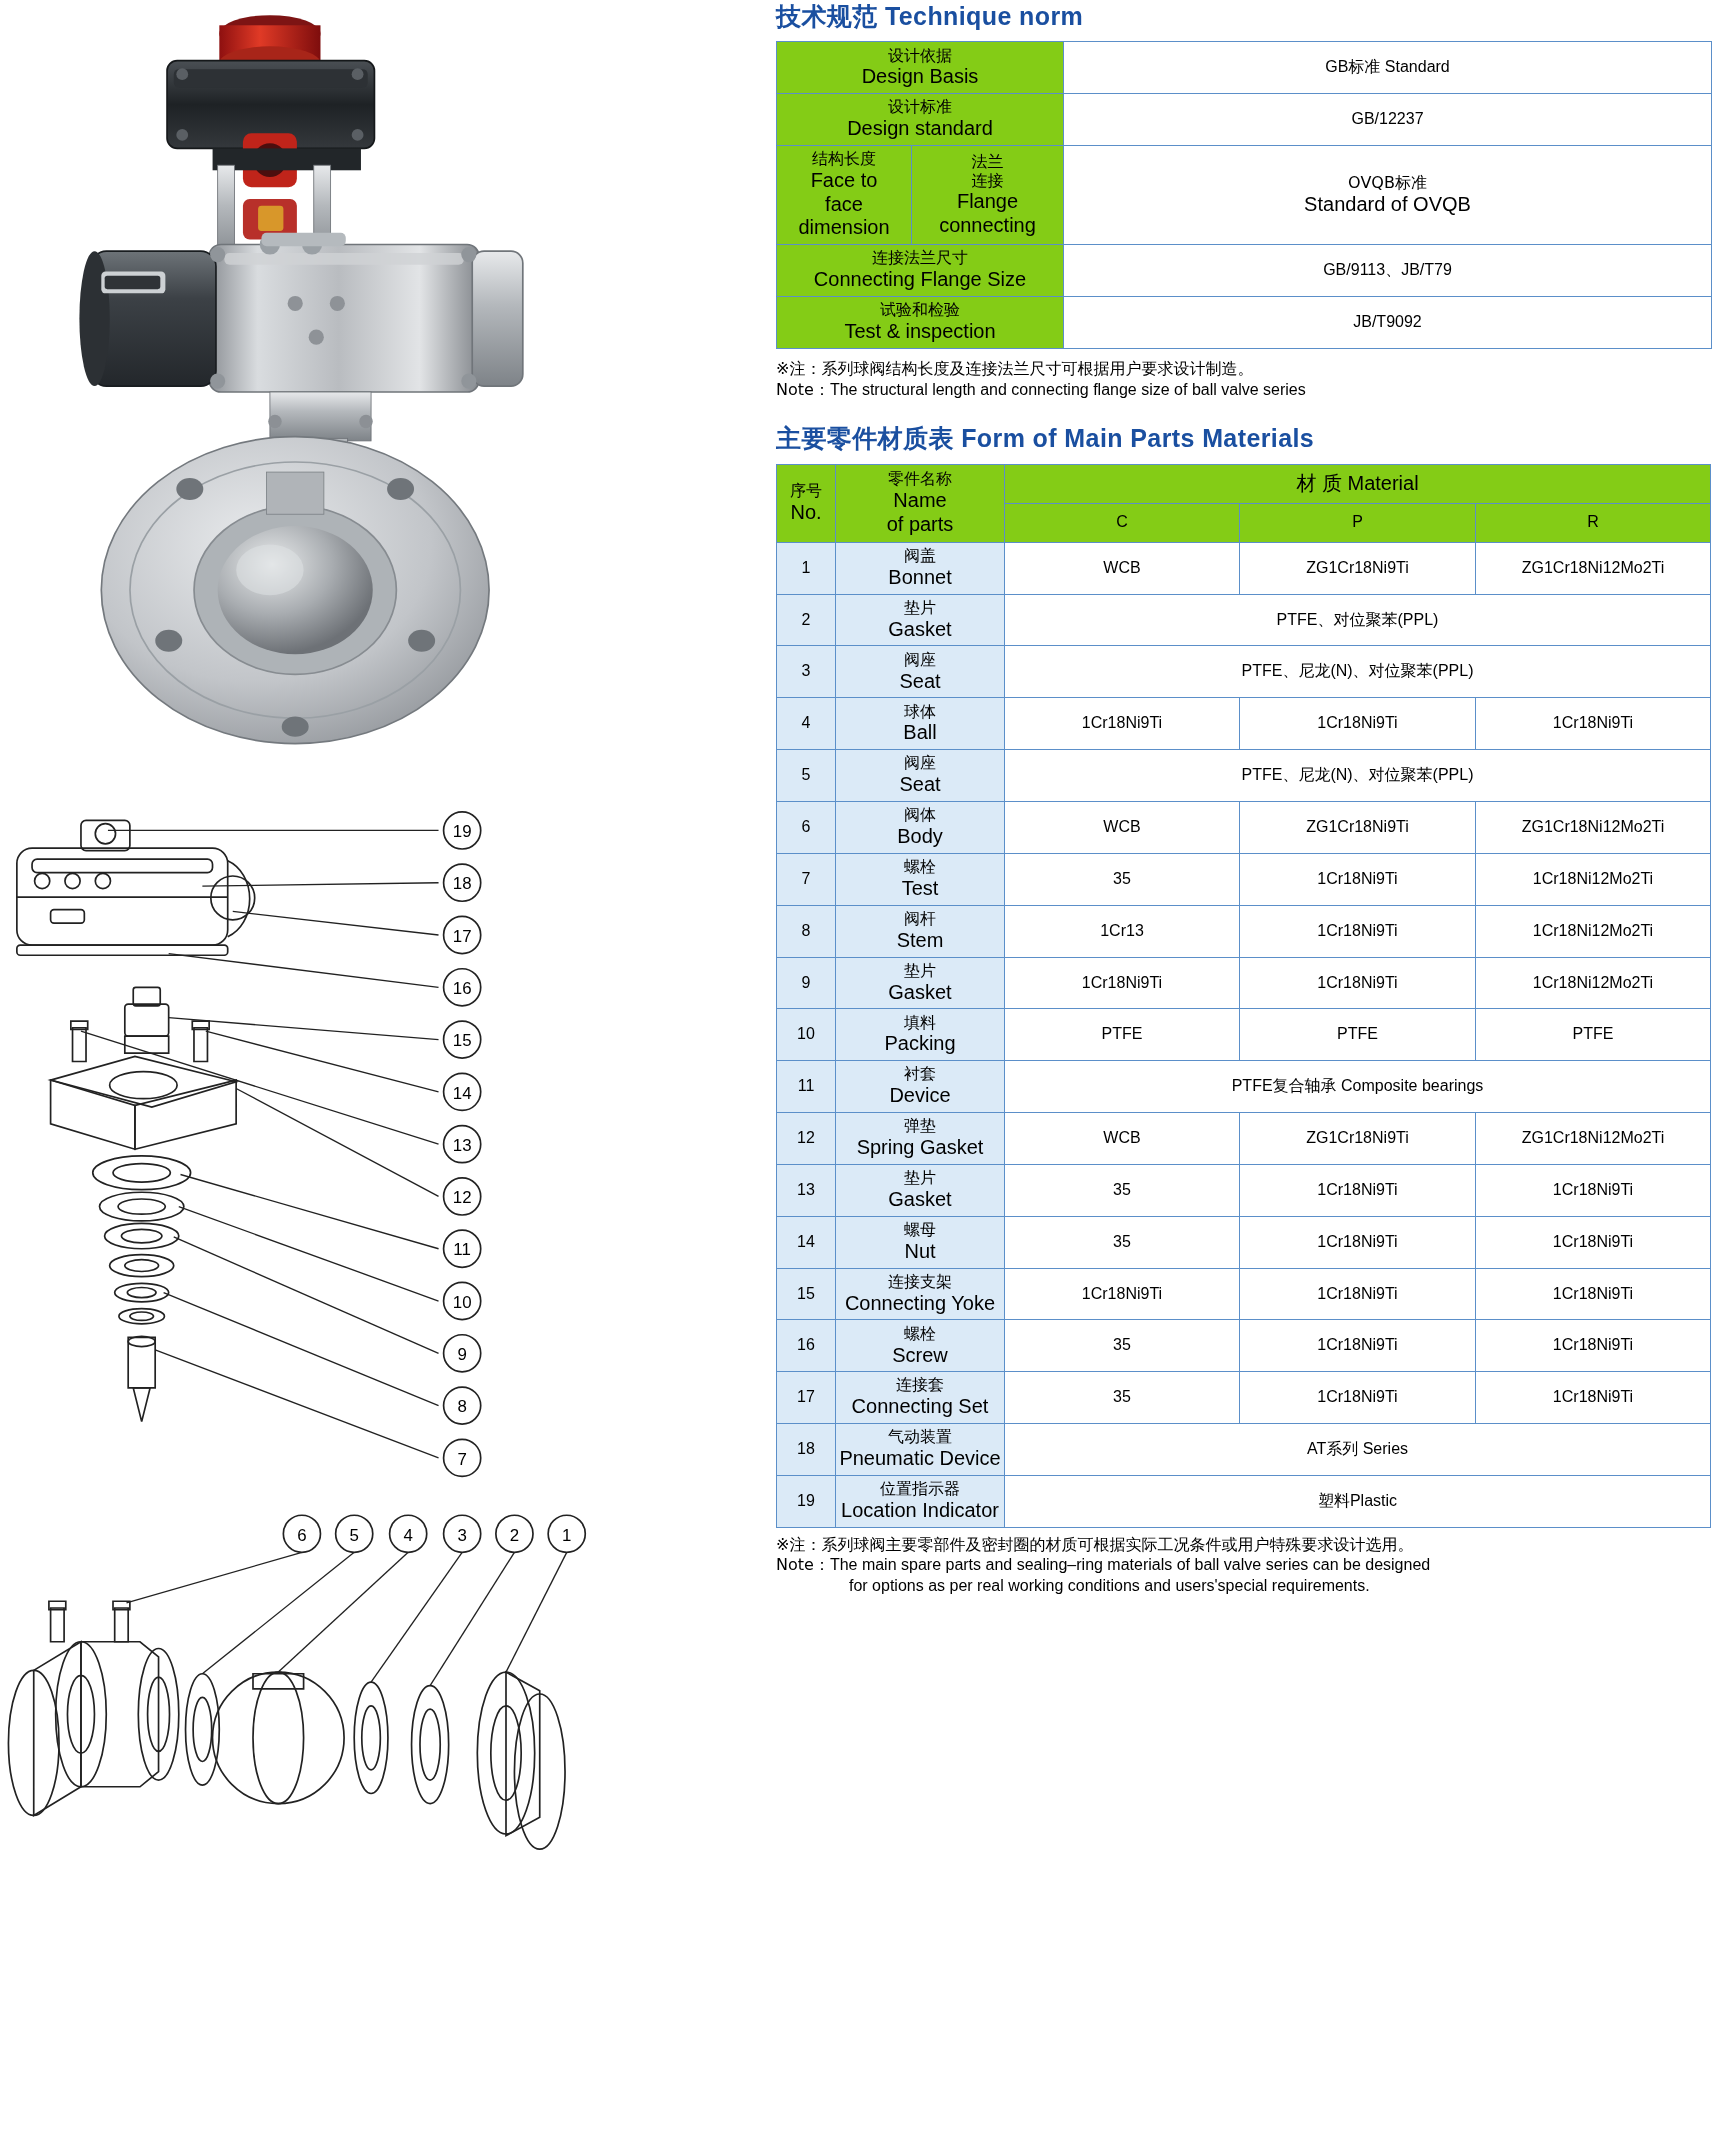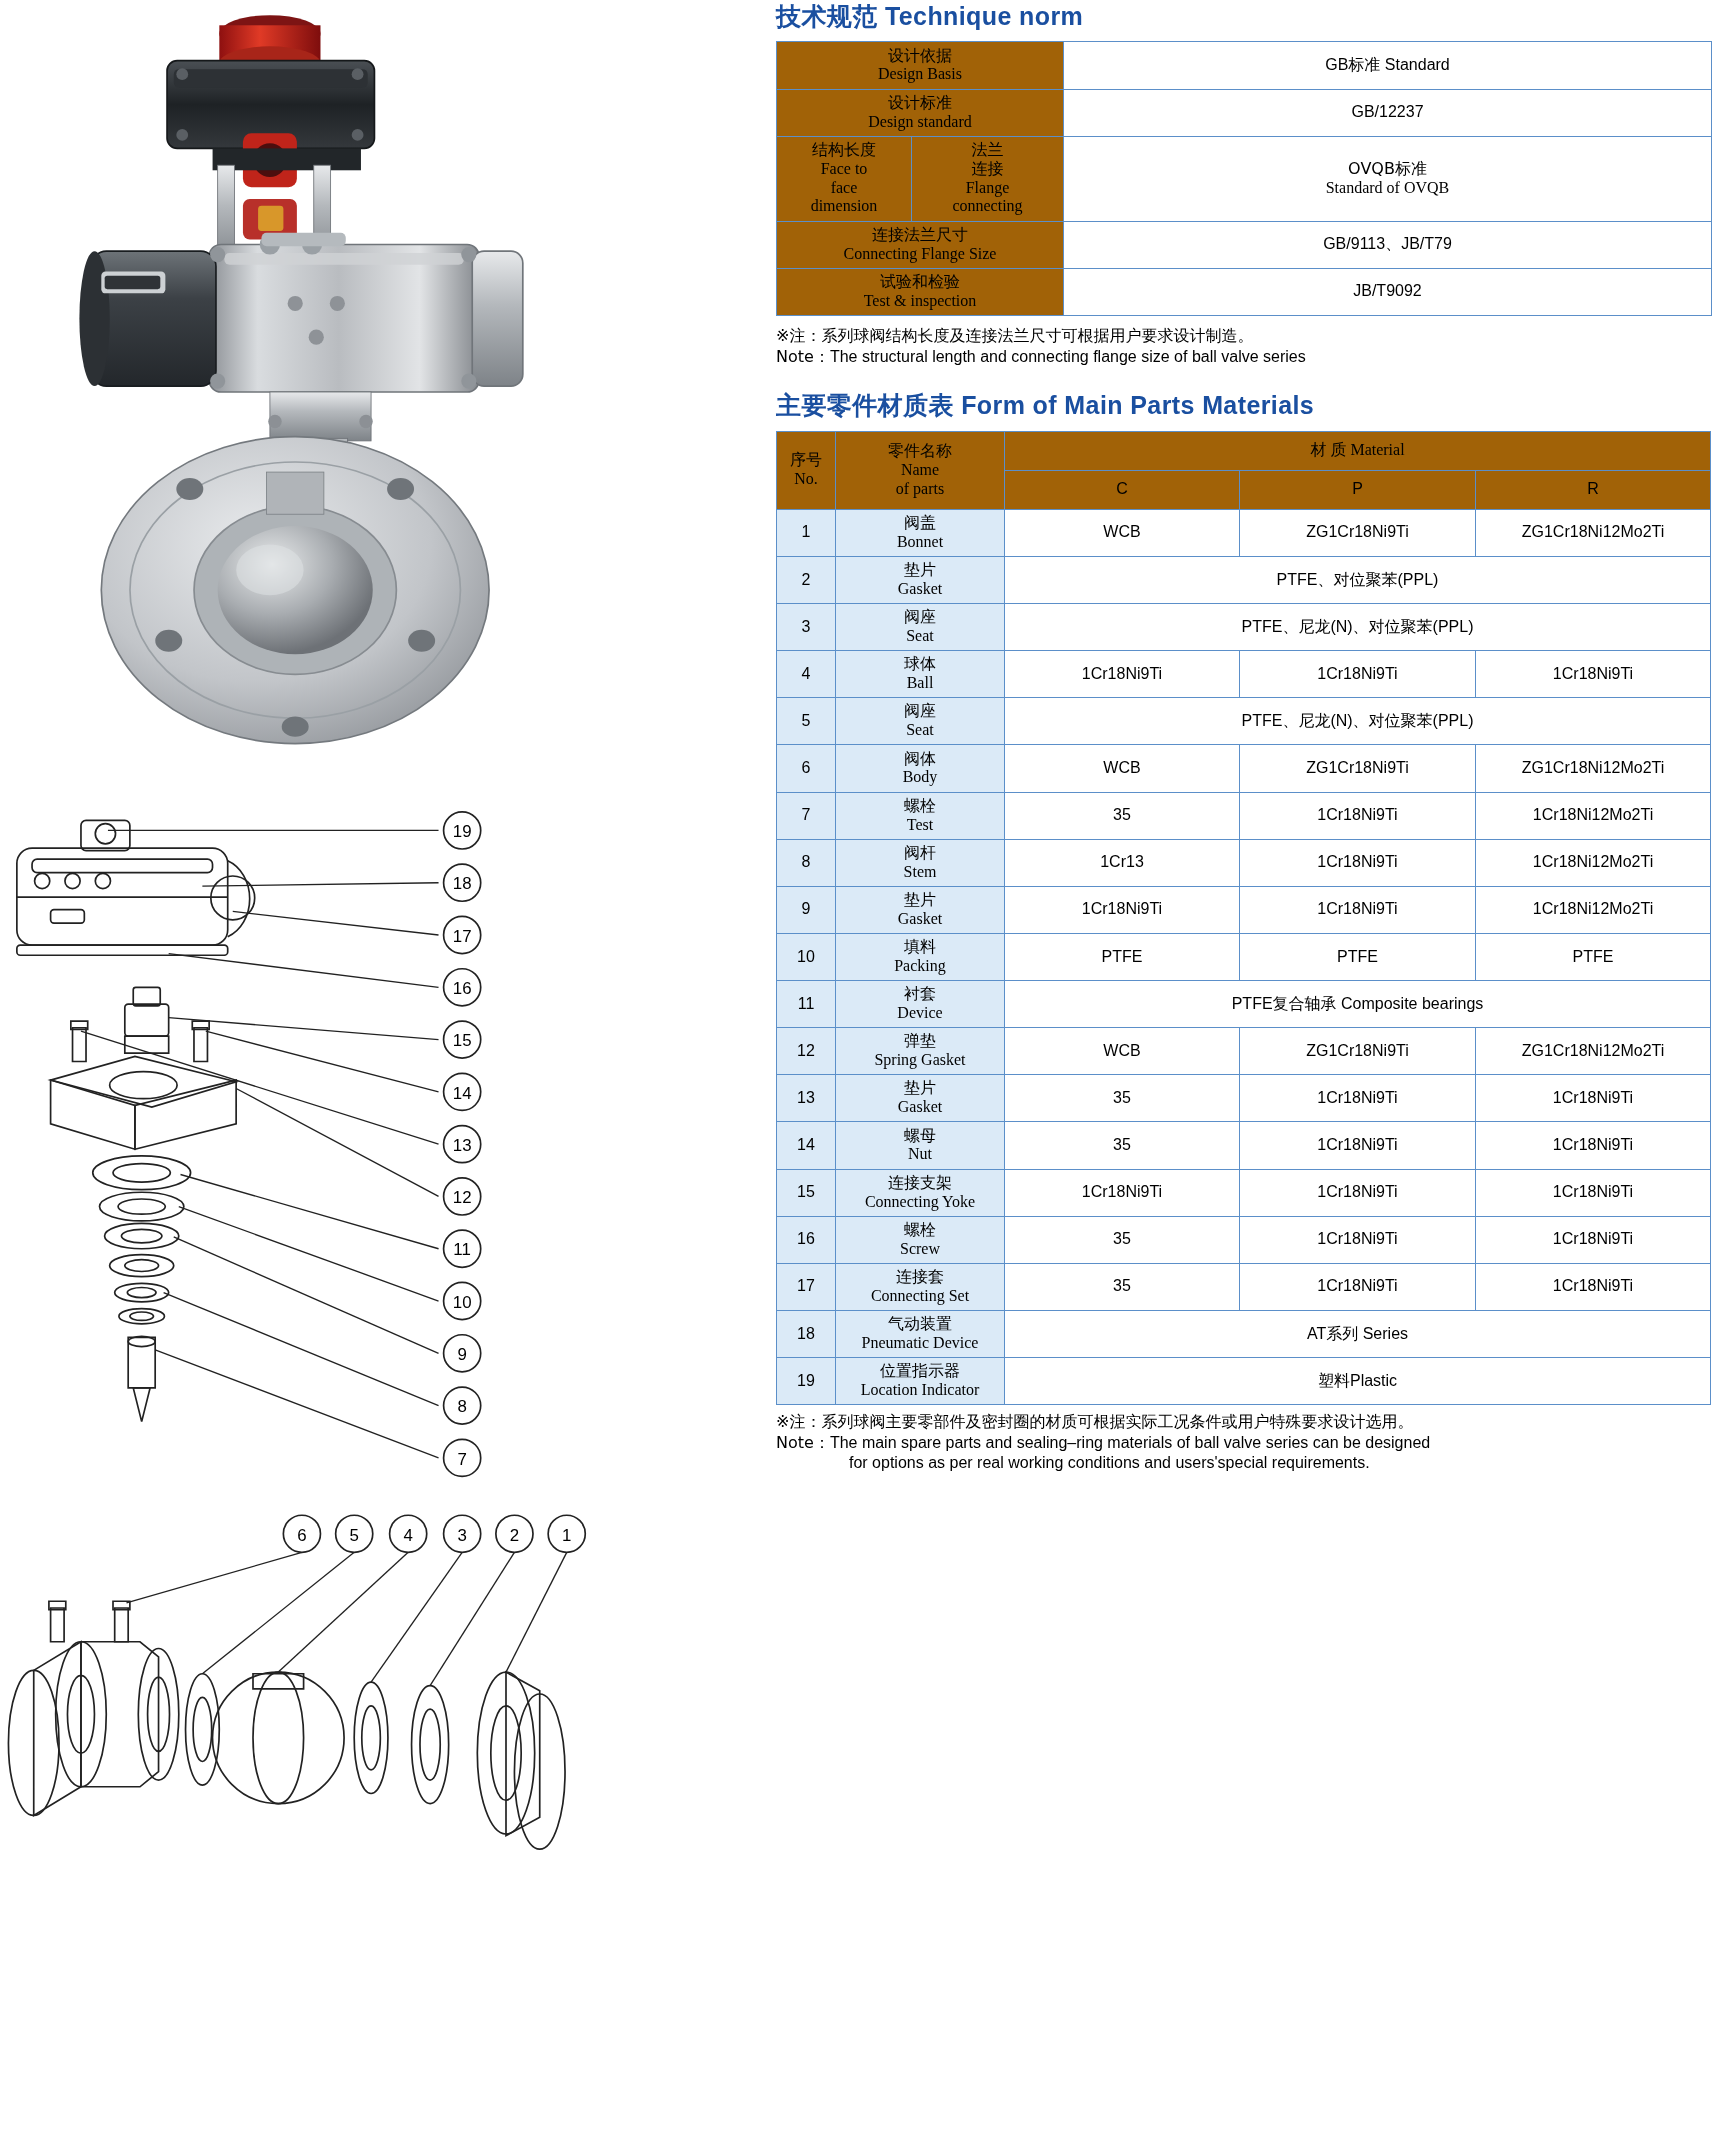--- a/index.html
+++ b/index.html
@@ -62,24 +62,24 @@
   table td, table th {
     border: 0.8px solid #5b8fc9;
     text-align: center;
     vertical-align: middle;
     font-size: 16px;
     line-height: 1.18;
     padding: 4.2px 3.4px;
     color: #000;
   }
   .hdr-cell {
-    background: #a16207;
+    background: #84cc16;
   }
   .cn-line { font-family: "DejaVu Sans", sans-serif; font-size: 16px; display:block; }
-  .en-line { font-family: Liberation Serif, serif; font-size: 16px; display:block; }
+  .en-line { font-family: Liberation Sans, sans-serif; font-size: 20px; display:block; }
 
   
   #tnorm { margin-bottom: 10px; }
   #tnorm td { height: 40px; }
 
   .note-block {
     font-size: 16px;
     line-height: 1.3;
     color: #000;
     margin: 6.7px 0 22px 0;

